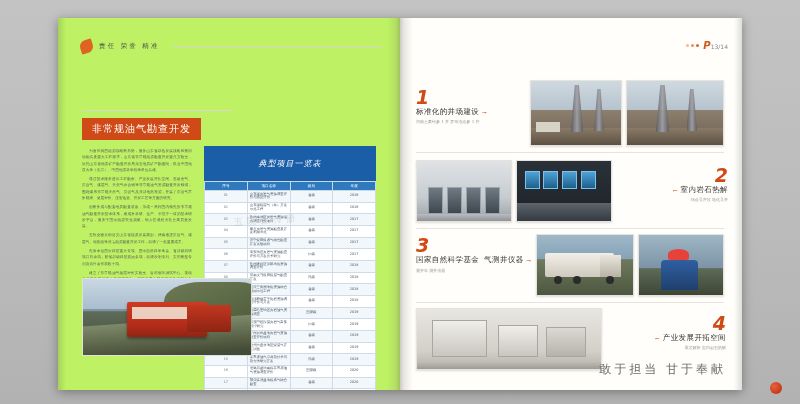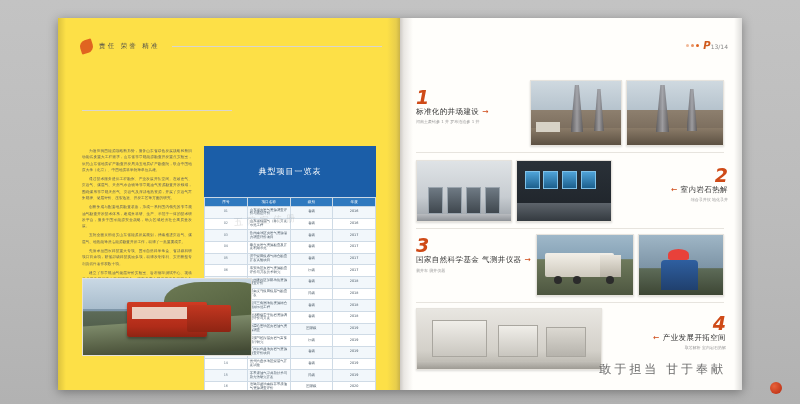--- a/index.html
+++ b/index.html
@@ -22,21 +22,21 @@
     width: 684px; height: 372px;
     background: #fdfdfb;
     box-shadow: 0 2px 10px rgba(0,0,0,.35);
     display: flex;
   }
   .page {
     position: relative;
     width: 342px; height: 372px;
     overflow: hidden;
   }
-  .page.left  { background: #fde047; }
+  .page.left  { background: #bef264; }
   .page.right { background: #fffefb; }
   
   .gutter {
     position: absolute; left: 50%; top: 0;
     width: 26px; height: 100%;
     margin-left: -13px;
     background: linear-gradient(90deg, rgba(0,0,0,0) 0%, rgba(120,110,100,.16) 35%, rgba(90,80,70,.30) 50%, rgba(120,110,100,.16) 65%, rgba(0,0,0,0) 100%);
     pointer-events: none;
     z-index: 20;
   }
@@ -101,21 +101,21 @@
   }
   .body-col p { margin:0 0 3px 0; }
   .body-col p.indent { text-indent: 7px; }
 
   
   .tbl-wrap {
     position:absolute; left:146px; top:128px; width:172px;
   }
   .tbl-title {
     background:#1b5ea8; color:#fff; text-align:center;
-    font-size:8px; padding:20px 0; letter-spacing:1px;
+    font-size:8px; padding:12px 0; letter-spacing:1px;font-style:italic;
   }
   table.prj { width:100%; border-collapse:collapse; table-layout:fixed;}
   table.prj th {
     background:#2f79bf; color:#fff; font-size:3.6px; font-weight:400;
     padding:2px 1px; border:.4px solid #c9d8e6;
   }
   table.prj td {
     font-size:3.4px; color:#40505e; padding:1.6px 1px;
     border:.4px solid #cfdbe6; line-height:1.1;
   }
@@ -167,21 +167,21 @@
     transform: rotate(-4deg); pointer-events:none; z-index:15;
   }
 
   
   .ritem { position:absolute; }
   .rnum {
     font-size: 19px; color:#cf4a17; font-weight:700; font-style:italic;
     line-height:1;
   }
   .rlabel {
-    font-size: 7.5px; color:#333; letter-spacing:.4px; white-space:nowrap;
+    font-size: 7.5px; color:#333; letter-spacing:.4px; white-space:nowrap;font-family:Liberation Mono, monospace;
   }
   .rlabel .arrow { color:#cf4a17; margin-left:3px; }
   .rsub { font-size:4px; color:#9a9a9a; line-height:1.5; margin-top:2px;}
 
   .photo {
     position:absolute; overflow:hidden; border:.5px solid #e6e3dd;
     box-shadow:0 1px 2px rgba(0,0,0,.14);
   }
   
   .ph-rig { background: linear-gradient(180deg,#cfd9e0 0%, #b6c3cd 45%, #8d7f6e 46%, #6d5f50 100%); }
@@ -290,20 +290,21 @@
     <div class="page left">
       <div class="page-edge-l"></div>
 
       <div class="hdr">
         <span class="swoosh"></span>
         <span class="words">责任 荣誉 精准</span>
         <span class="hdr-line"></span>
       </div>
 
       <div class="title-rule"></div>
+      <div class="subtitle-bar">非常规油气勘查开发</div>
 
       <div class="body-col">
         <p class="indent">为适应我国能源战略新形势，服务山东省绿色发展战略和新旧动能转换重大工程需求，山东省非常规能源勘查开发重点实验室，依托山东省地质矿产勘查开发局第五地质矿产勘查院，联合中国地质大学（北京）、中国地质科学院等单位共建。</p>
         <p class="indent">通过技术服务提供工程勘察、产业发展开拓空间。在致密气、页岩气、煤层气、天然气水合物等非常规油气资源勘查开发领域，围绕煤系非常规天然气、页岩气及深部地热资源，开展了页岩气富集规律、储层评价、压裂改造、开发工艺等方面的研究。</p>
         <p class="indent">创新集成与配套地质勘查装备，形成一系列国内领先的非常规油气勘查开发技术体系，建成集科研、生产、示范于一体的技术研发平台，服务于国家能源安全战略，助力区域经济社会高质量发展。</p>
         <p class="indent">五院全面贯彻落实山东省能源发展规划，持续推进页岩气、煤层气、地热能等清洁能源勘查开发工作，取得了一批重要成果。</p>
         <p class="indent">先后承担国家科技重大专项、国家自然科学基金、省部级科研项目百余项，获省部级科技奖励多项，取得发明专利、实用新型专利及软件著作权数十项。</p>
         <p class="indent">建立了非常规油气储层评价实验室、岩石物理测试中心、现场录井装备研发中心等科研平台，拥有各类大型仪器设备三百余台套。</p>
         <p class="indent">积极服务黄河流域生态保护和高质量发展重大国家战略，在清洁能源调查评价、地热资源开发利用、碳中和技术研发等方面持续发力。</p>
       </div>

